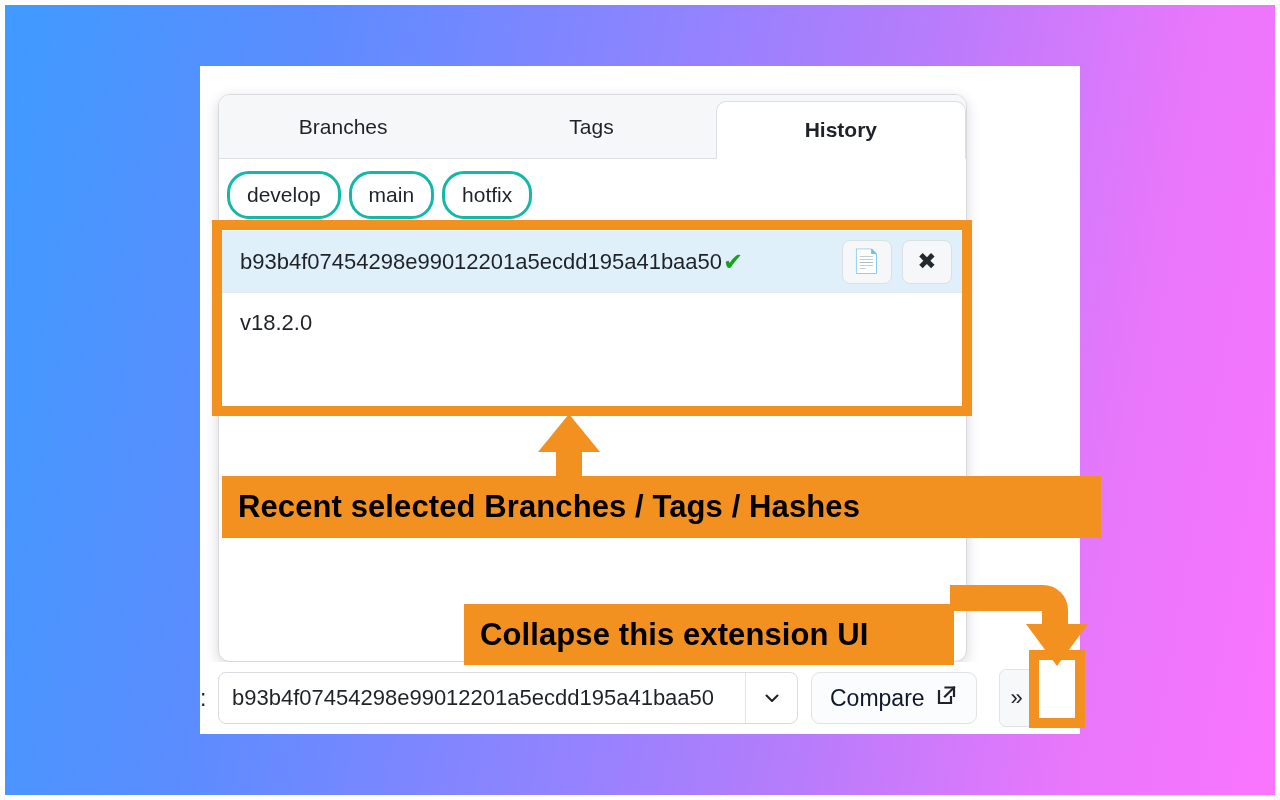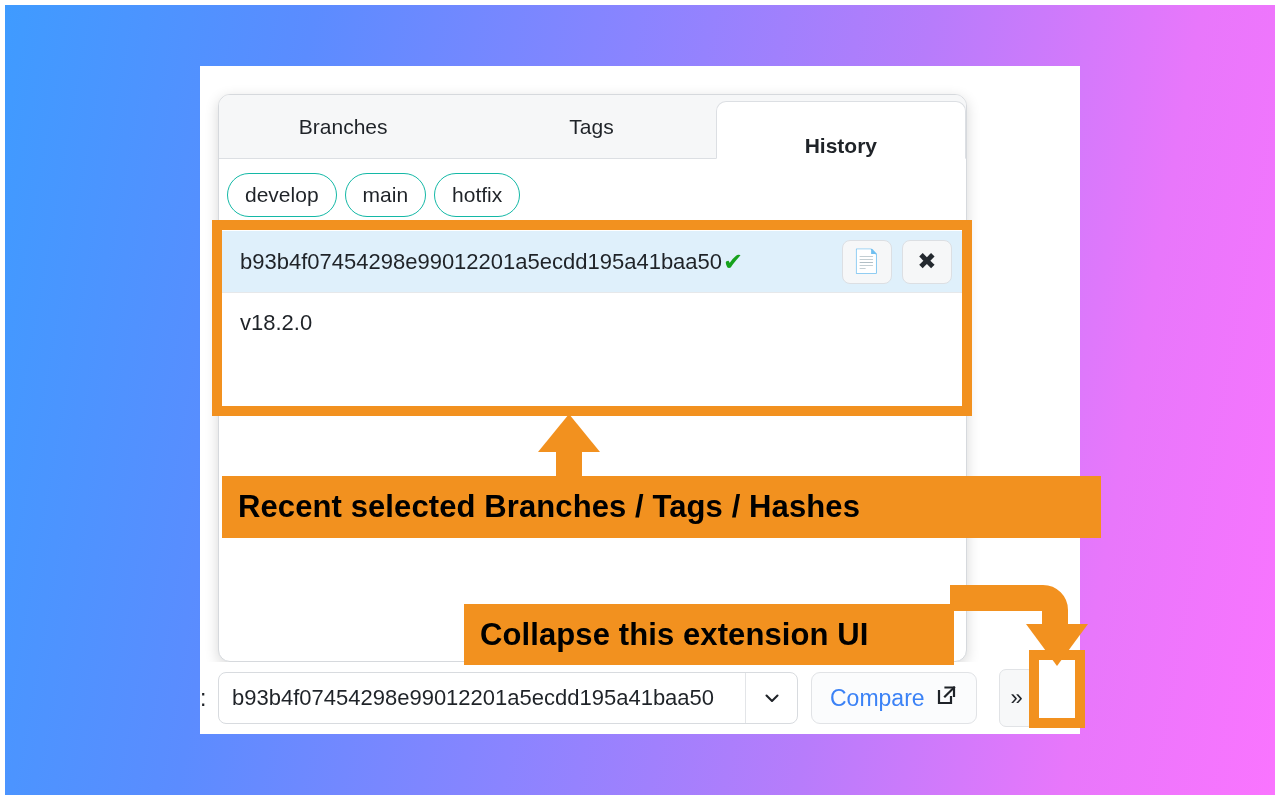--- a/index.html
+++ b/index.html
@@ -74,35 +74,34 @@
     border-top-left-radius: 10px;
     border-top-right-radius: 10px;
   }
   .tab.active {
     background: #ffffff;
     font-weight: bold;
     border: 1px solid #dcdfe3;
     border-bottom: 1px solid #ffffff;
     margin-bottom: -1px;
     margin-top: 6px;
-    align-items: flex-end;
   }
 
   
   .chiprow {
     display: flex;
     align-items: center;
     gap: 8px;
     padding: 9px 8px 9px 8px;
     background: #ffffff;
     height: 72px;
     box-sizing: border-box;
   }
   .chip {
-    border: 1px solid #14b8a6;
+    border: 3px solid #14b8a6;
     border-radius: 22px;
     padding: 9px 17px;
     font-size: 21px;
     color: #1f2328;
     background: #ffffff;
     white-space: nowrap;
     cursor: pointer;
   }
 
   
@@ -201,21 +200,21 @@
     display: flex;
     align-items: center;
     gap: 9px;
     height: 52px;
     padding: 0 18px;
     margin-left: 13px;
     border: 1px solid #e1e3e6;
     border-radius: 9px;
     background: #fbfcfd;
     font-size: 23px;
-    color: #3b82f6;
+    color: #0f172a;
     cursor: pointer;
     box-sizing: border-box;
   }
   .collapsebtn {
     display: flex;
     align-items: center;
     justify-content: center;
     width: 36px;
     height: 58px;
     margin-left: 22px;

